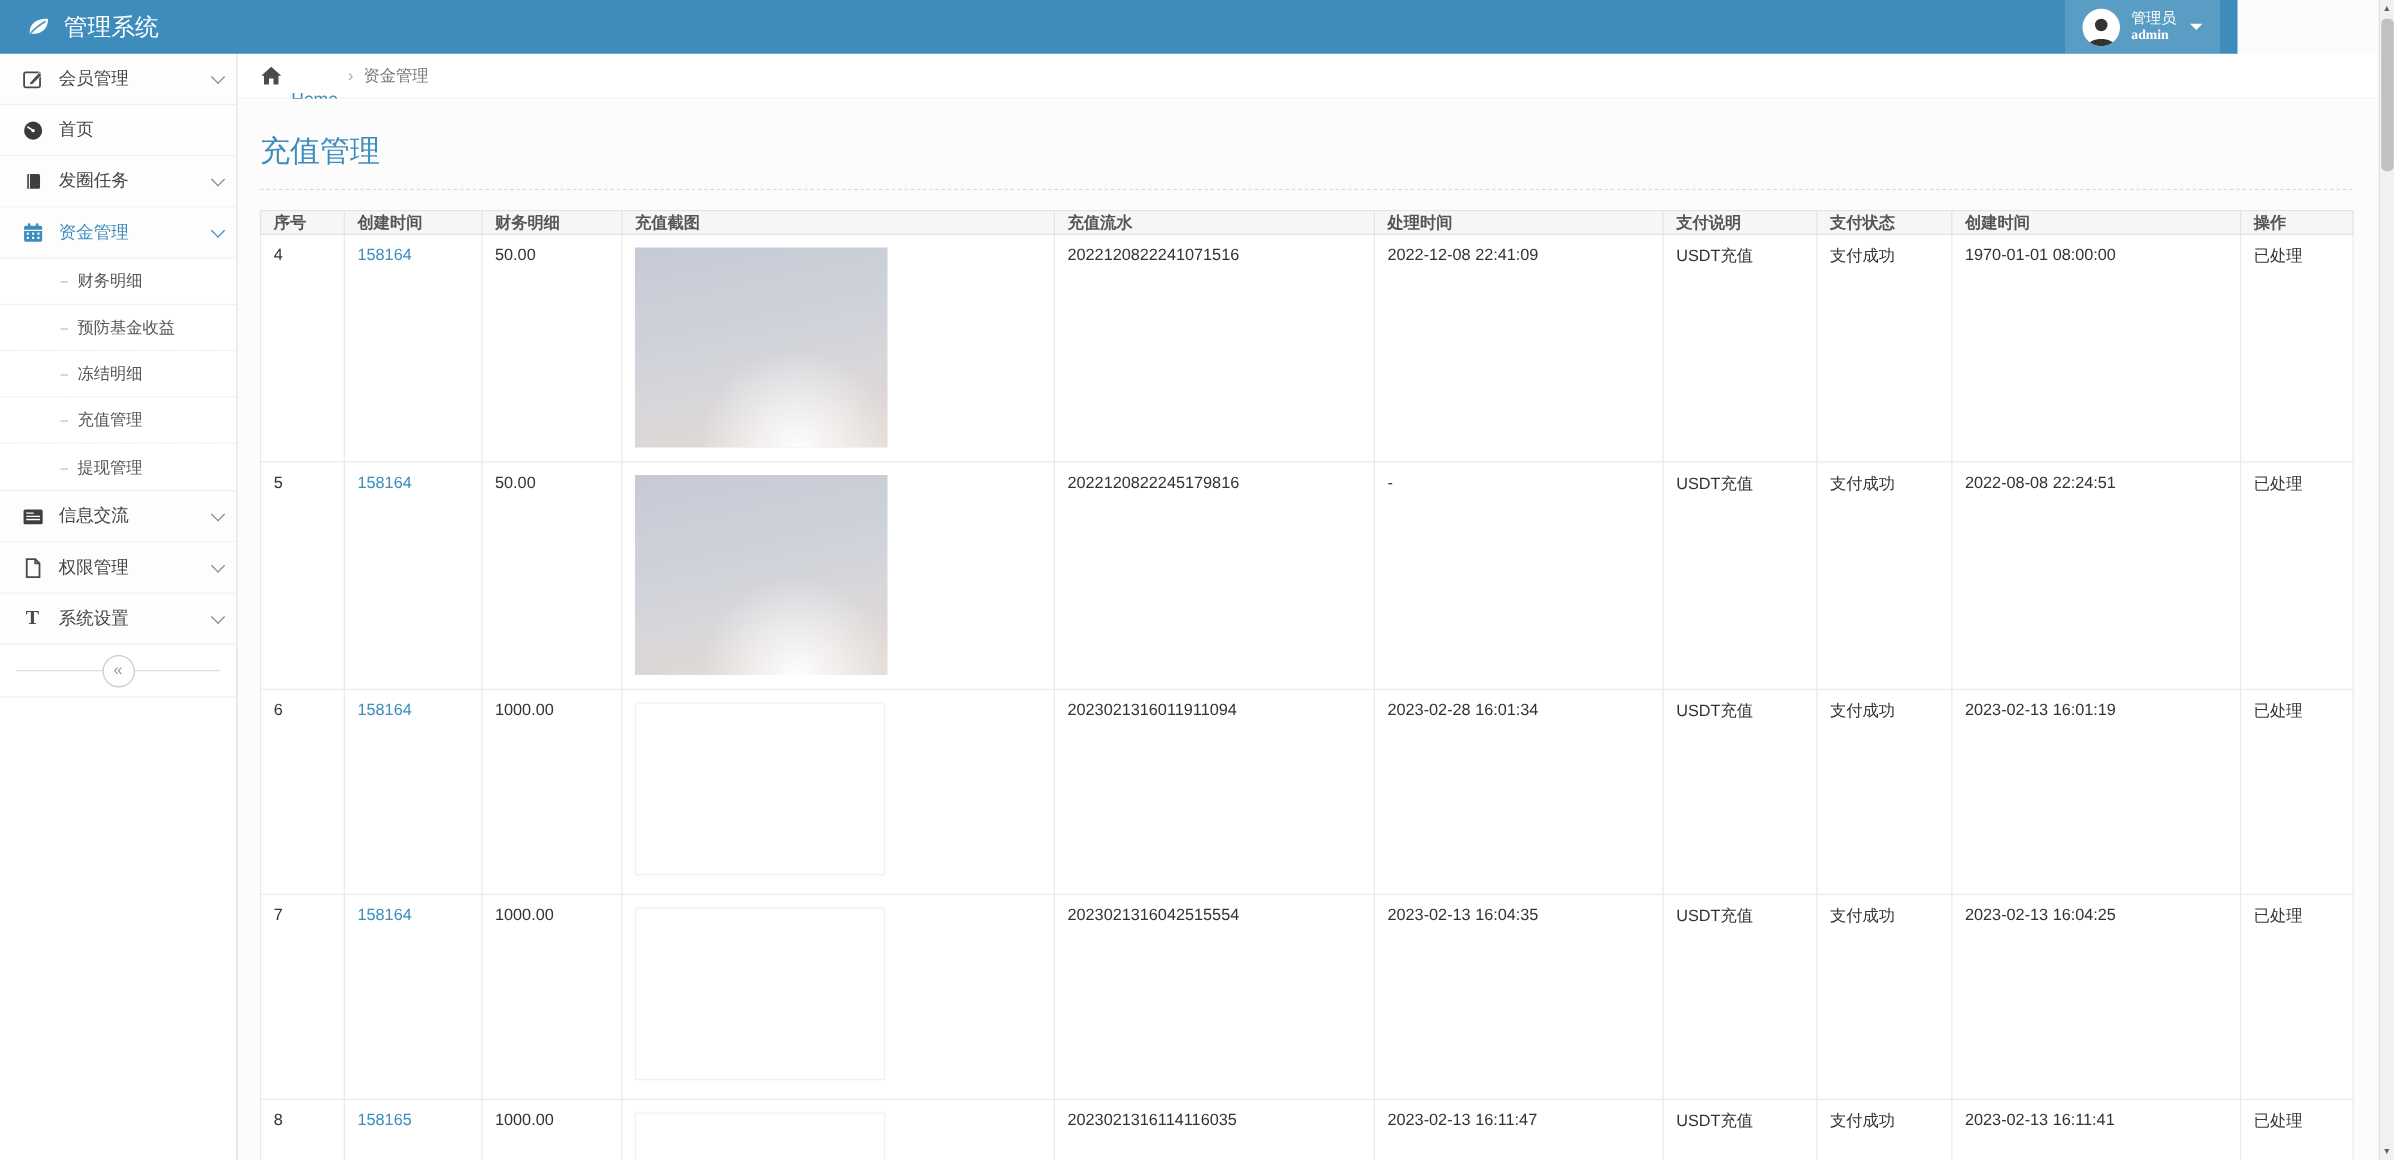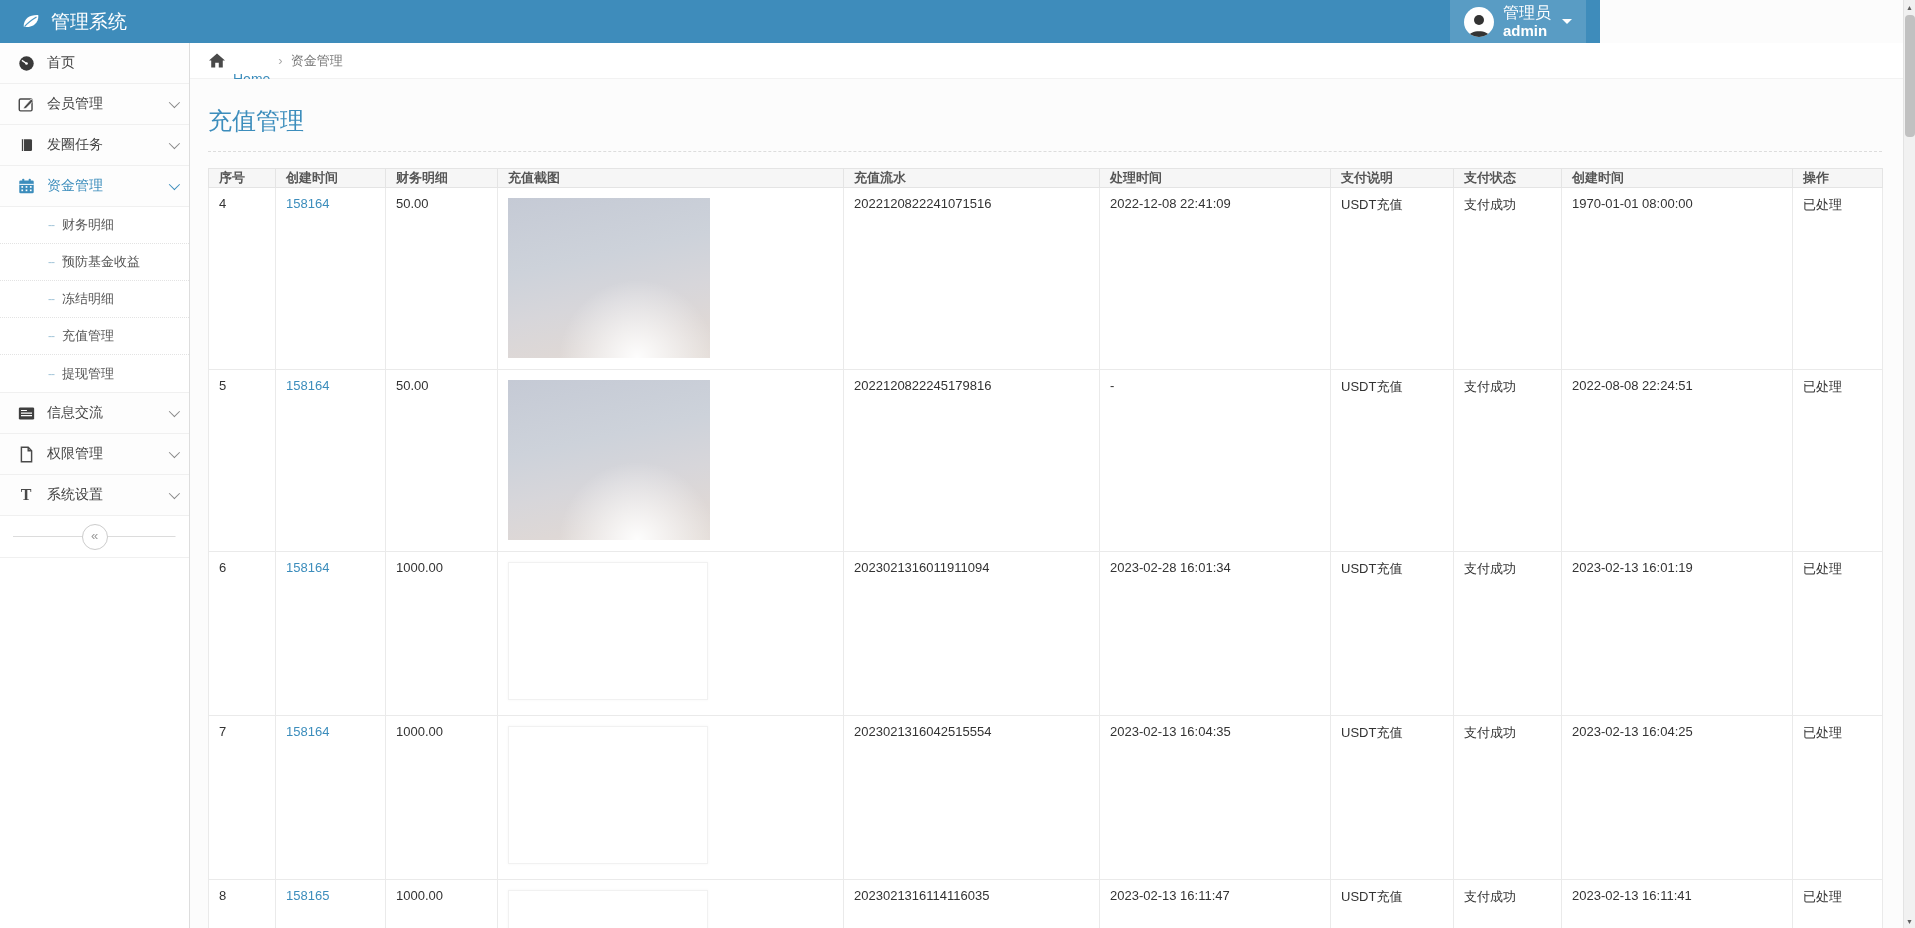--- a/index.html
+++ b/index.html
@@ -7,40 +7,40 @@
     --navbar:#3e8cbb;
   }
   *{box-sizing:border-box;margin:0;padding:0;}
   html,body{width:1915px;height:928px;overflow:hidden;}
   body{
     font-family:"Liberation Sans","DejaVu Sans",sans-serif;
     background:#fcfcfc;color:#333;font-size:13px;
   }
   
   .navbar{
-    position:absolute;top:0;left:0;width:1600px;height:43px;
+    position:absolute;top:0;left:0;width:1790px;height:43px;
     background:var(--navbar);display:flex;align-items:center;z-index:30;
   }
   .logo{
     width:190px;height:43px;display:flex;align-items:center;gap:9px;
     padding-left:20px;color:#fff;font-size:19px;flex:none;
   }
   .logo .leaf{display:flex;align-items:center;}
   .user-panel{
     position:absolute;right:14px;top:0;height:43px;
     display:flex;align-items:center;gap:9px;padding:0 14px;
     background:rgba(255,255,255,0.14);cursor:pointer;
   }
   .avatar{
     width:30px;height:30px;border-radius:50%;background:#fff;
     display:flex;align-items:flex-end;justify-content:center;overflow:hidden;
   }
   .user-text{display:flex;flex-direction:column;line-height:1.15;color:#fff;}
-  .user-role{font-size:16px;}
-  .user-name{font-size:15px;font-weight:bold;}
+  .user-role{font-size:12px;}
+  .user-name{font-size:11px;font-weight:bold;font-family:Liberation Serif, serif;}
   .caret-down{
     width:0;height:0;border-left:5px solid transparent;border-right:5px solid transparent;
     border-top:5px solid #fff;margin-left:2px;
   }
   
   .sidebar{
     position:absolute;top:43px;left:0;width:190px;height:885px;
     background:#fff;border-right:1px solid #ddd;z-index:20;
   }
   .side-item{
@@ -160,37 +160,37 @@
     </span>
     <span class="caret-down"></span>
   </div>
 </div>
 
 <div class="sidebar">
 
   <div class="side-item">
     <span class="sicon">
       <svg width="17" height="17" viewBox="0 0 20 20">
+        <rect x="1.5" y="3.5" width="15" height="14" rx="1.5" fill="none" stroke="#4a4a4a" stroke-width="1.7"></rect>
+        <path d="M7 13 L15.5 3.5 L18 6 L9.5 14.5 L6.5 15.2 Z" fill="#4a4a4a" stroke="#fff" stroke-width="0.8"></path>
+      </svg>
+    </span>
+    <span class="slabel">会员管理</span>
+    <span class="chev"></span>
+  </div>
+
+  <div class="side-item">
+    <span class="sicon">
+      <svg width="17" height="17" viewBox="0 0 20 20">
         <circle cx="10" cy="10" r="8.5" fill="#3a3a3a"></circle>
         <path d="M10 10 L4.6 6.4" stroke="#fff" stroke-width="1.6"></path>
         <circle cx="10" cy="10" r="1.6" fill="#fff"></circle>
       </svg>
     </span>
     <span class="slabel">首页</span>
-  </div>
-
-  <div class="side-item">
-    <span class="sicon">
-      <svg width="17" height="17" viewBox="0 0 20 20">
-        <rect x="1.5" y="3.5" width="15" height="14" rx="1.5" fill="none" stroke="#4a4a4a" stroke-width="1.7"></rect>
-        <path d="M7 13 L15.5 3.5 L18 6 L9.5 14.5 L6.5 15.2 Z" fill="#4a4a4a" stroke="#fff" stroke-width="0.8"></path>
-      </svg>
-    </span>
-    <span class="slabel">会员管理</span>
-    <span class="chev"></span>
   </div>
 
   <div class="side-item">
     <span class="sicon">
       <svg width="17" height="17" viewBox="0 0 20 20">
         <path d="M4 2.5 h11 a1.5 1.5 0 0 1 1.5 1.5 v11 a1.5 1.5 0 0 1 -1.5 1.5 h-11 z" fill="#3f3f3f"></path>
         <path d="M4 2.5 v14 M6.5 2.5 v14" stroke="#fff" stroke-width="1"></path>
       </svg>
     </span>
     <span class="slabel">发圈任务</span>

